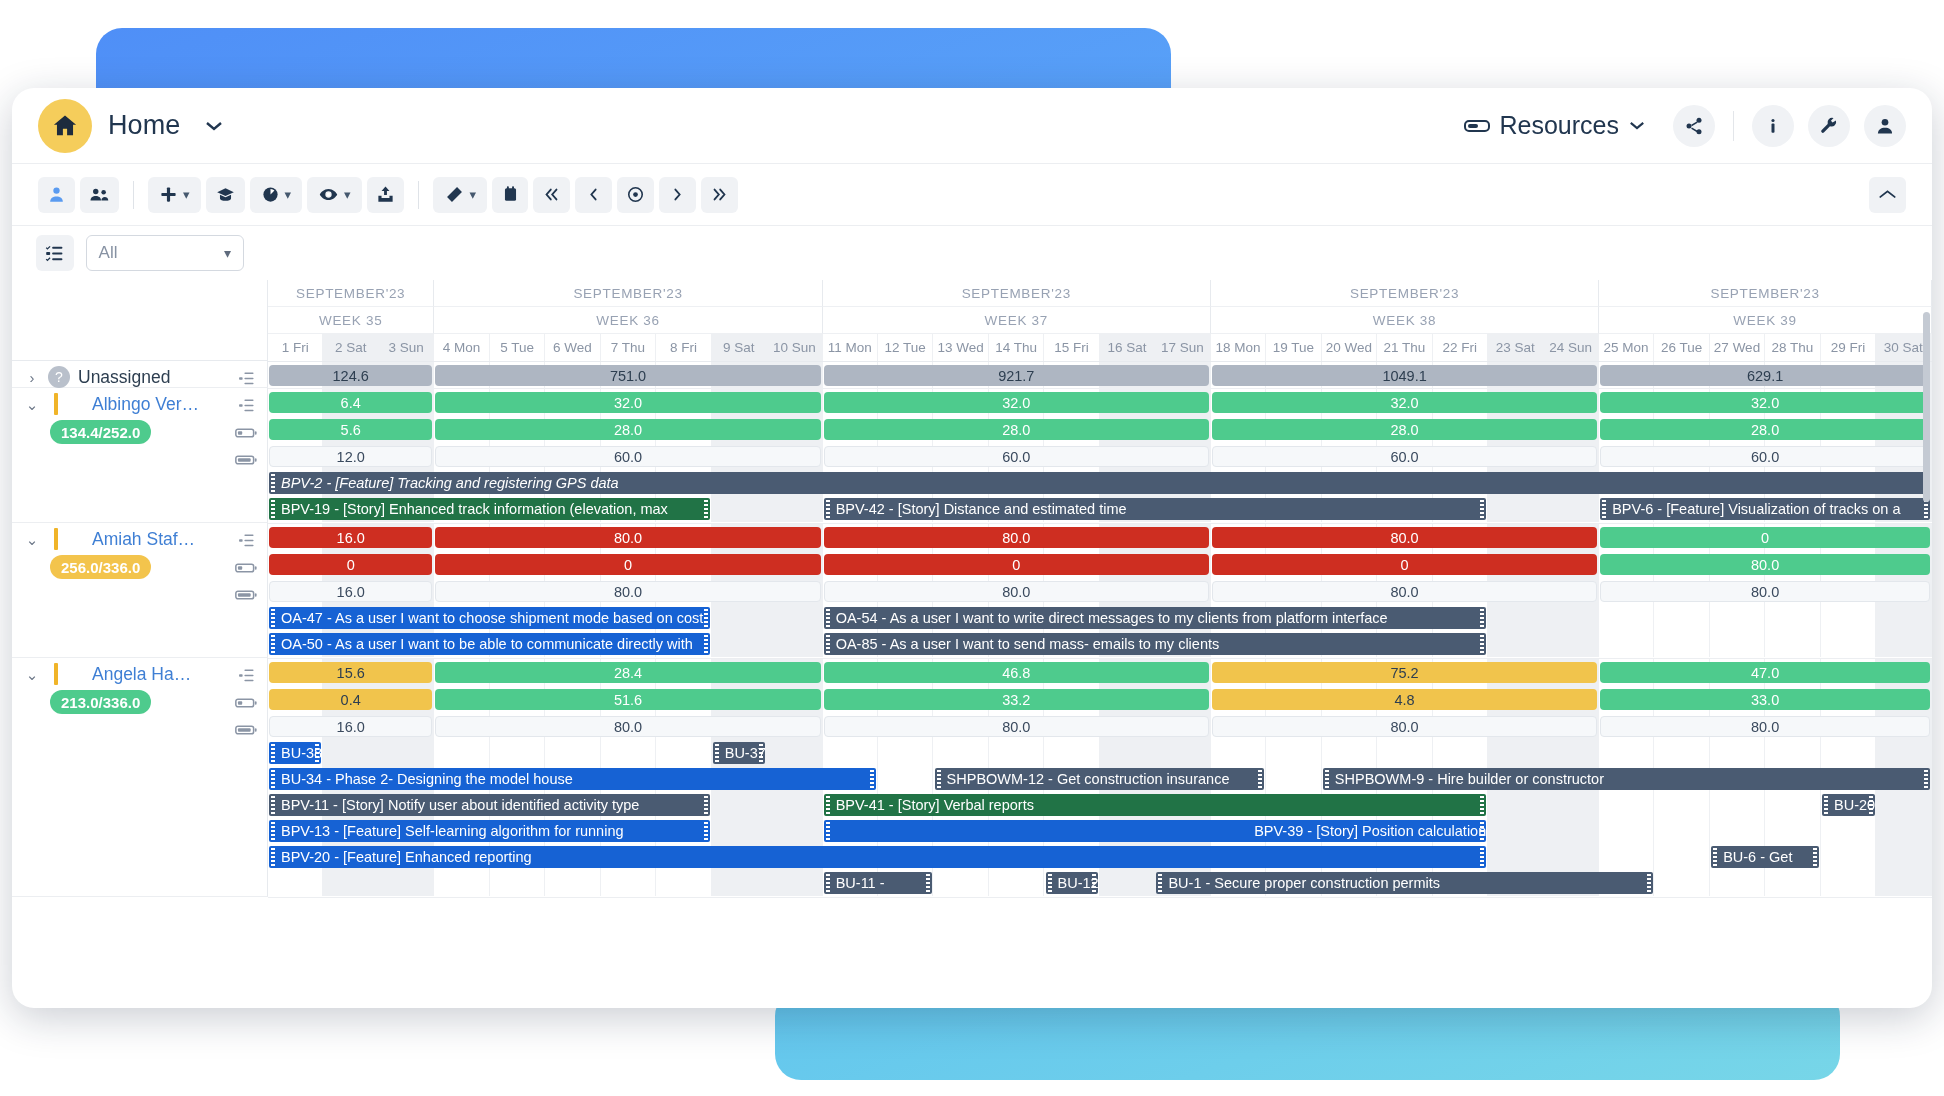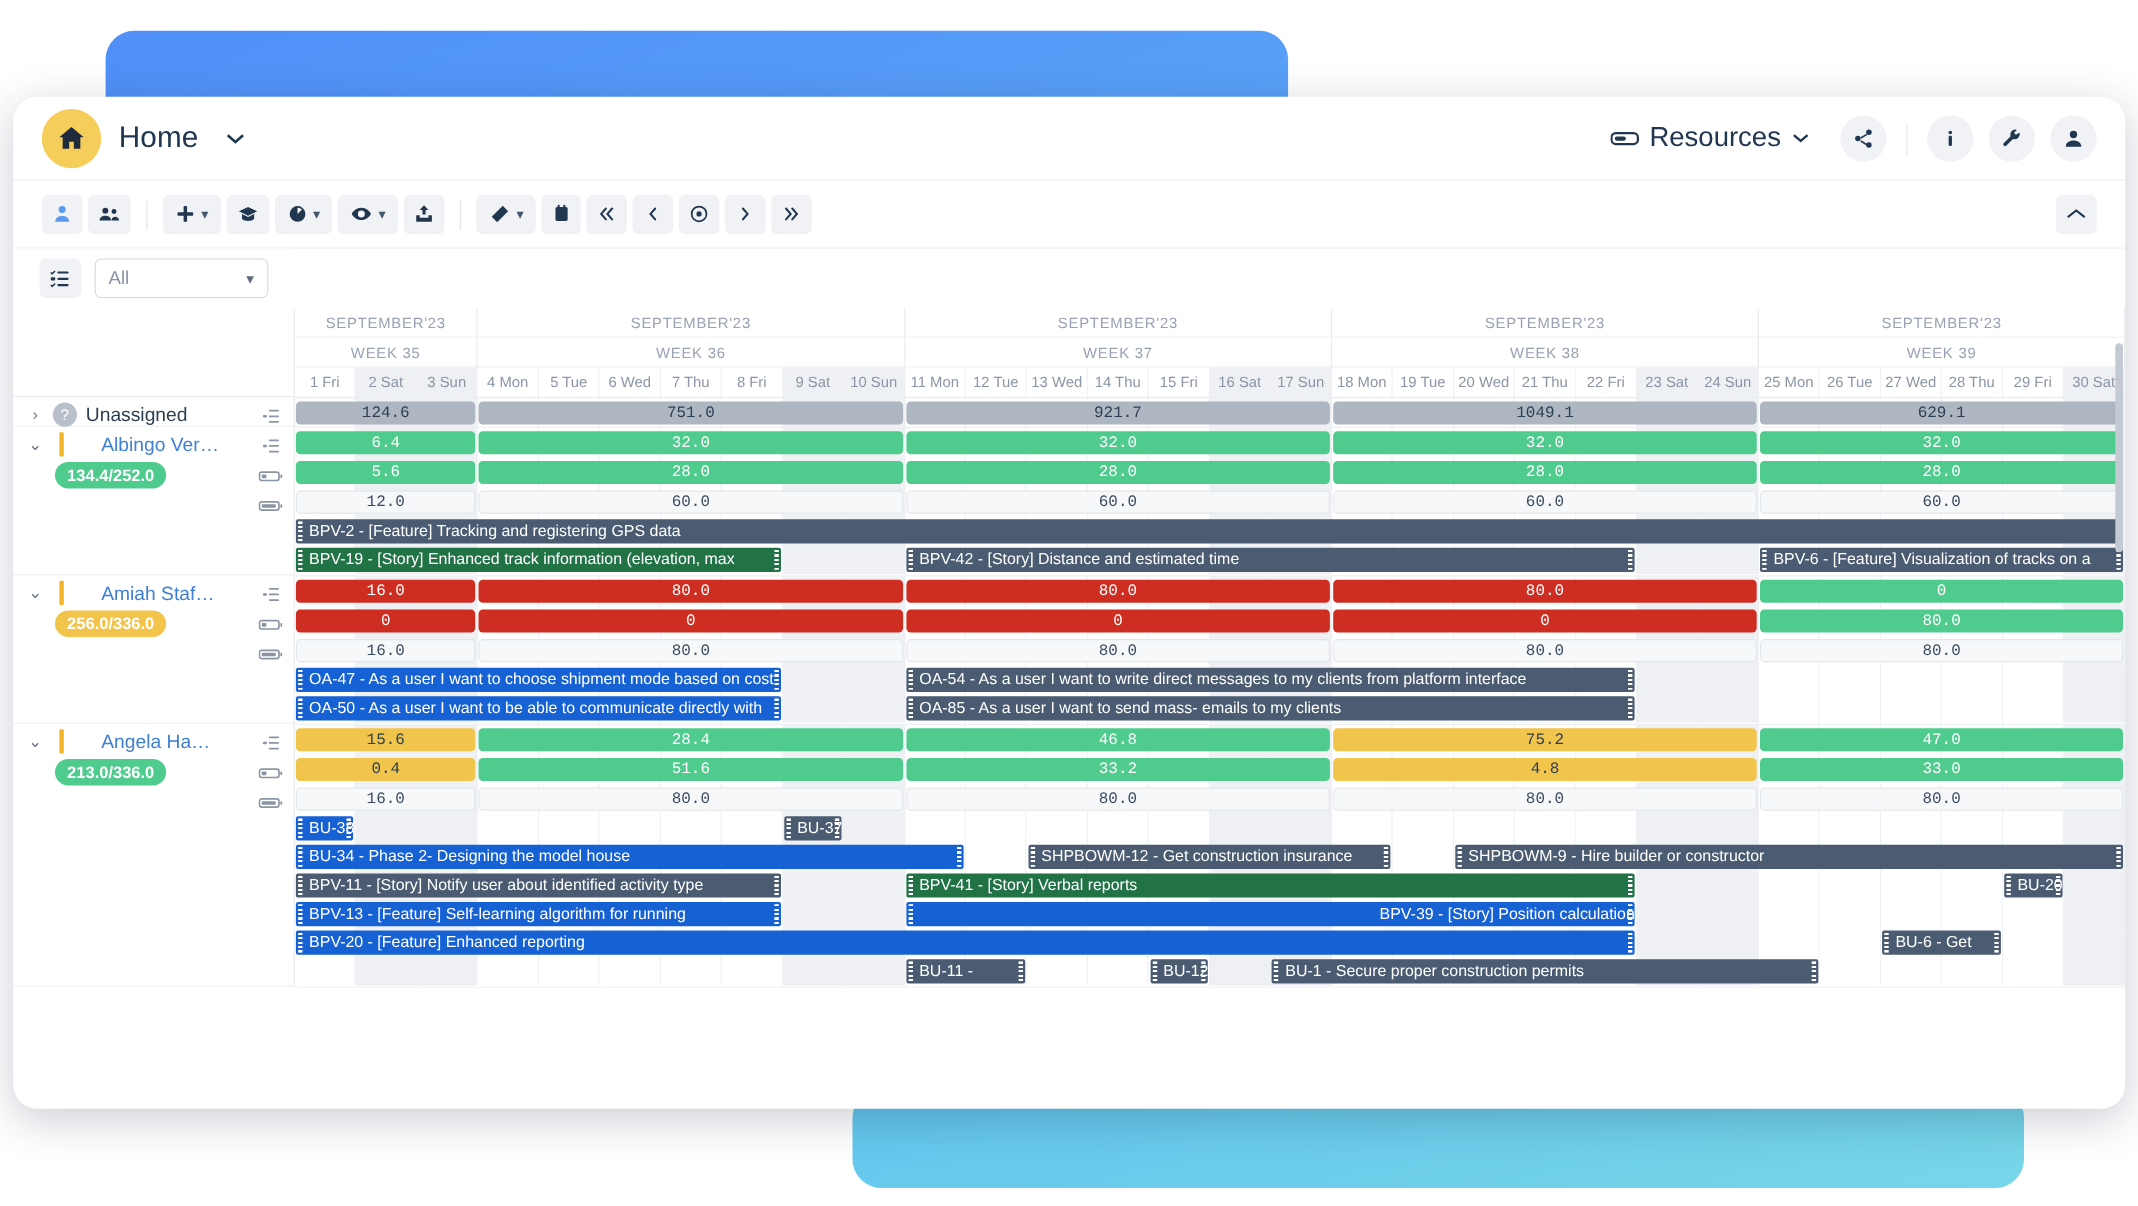--- a/index.html
+++ b/index.html
@@ -124,21 +124,21 @@
     display: flex; align-items: center; justify-content: center; cursor: pointer;
   }
   .chip {
     display: inline-flex; align-items: center; justify-content: center;
     height: 24px; padding: 0 11px; border-radius: 12px;
     font-size: 15px; color: #fff; font-weight: bold; margin-left: 38px;
   }
   .chip.green { background: #4ecb8d; }
   .chip.yellow { background: #f3c44c; }
   
-  .r-row { position: relative; height: 27px; font-family: Liberation Mono, monospace; }
+  .r-row { position: relative; height: 27px; }
   .daygrid { position: absolute; inset: 0; display: flex; }
   .dcell { border-right: 1px solid #eef0f3; height: 100%; }
   .dcell.we { background: #eef0f3; }
   .seg {
     position: absolute; top: 3px; height: 21px; border-radius: 4px;
     display: flex; align-items: center; justify-content: center;
     font-size: 14.5px; color: #fff;
   }
   .seg.grey  { background: #aeb6c2; color: #2d3e50; }
   .seg.green { background: #4ecb8d; }
@@ -678,21 +678,21 @@
                 <div class="dcell" style="width: 55.4667px;"></div>
                 <div class="dcell we" style="width: 55.4667px;"></div>
                 <div class="dcell we" style="width: 55.4667px;"></div>
                 <div class="dcell" style="width: 55.4667px;"></div>
                 <div class="dcell" style="width: 55.4667px;"></div>
                 <div class="dcell" style="width: 55.4667px;"></div>
                 <div class="dcell" style="width: 55.4667px;"></div>
                 <div class="dcell" style="width: 55.4667px;"></div>
                 <div class="dcell we" style="width: 55.4667px;"></div>
               </div>
-              <div class="task navy" style="left: 1px; width: 1661px;">
+              <div class="task navy" style="left: 1px; width: 1661px; font-style: italic;">
                 <span style="padding-left: 2px;">BPV-2 - [Feature] Tracking and registering GPS data</span>
               </div>
             </div>
             <div class="taskrow">
               <div class="daygrid">
                 <div class="dcell" style="width: 55.4667px;"></div>
                 <div class="dcell we" style="width: 55.4667px;"></div>
                 <div class="dcell we" style="width: 55.4667px;"></div>
                 <div class="dcell" style="width: 55.4667px;"></div>
                 <div class="dcell" style="width: 55.4667px;"></div>

